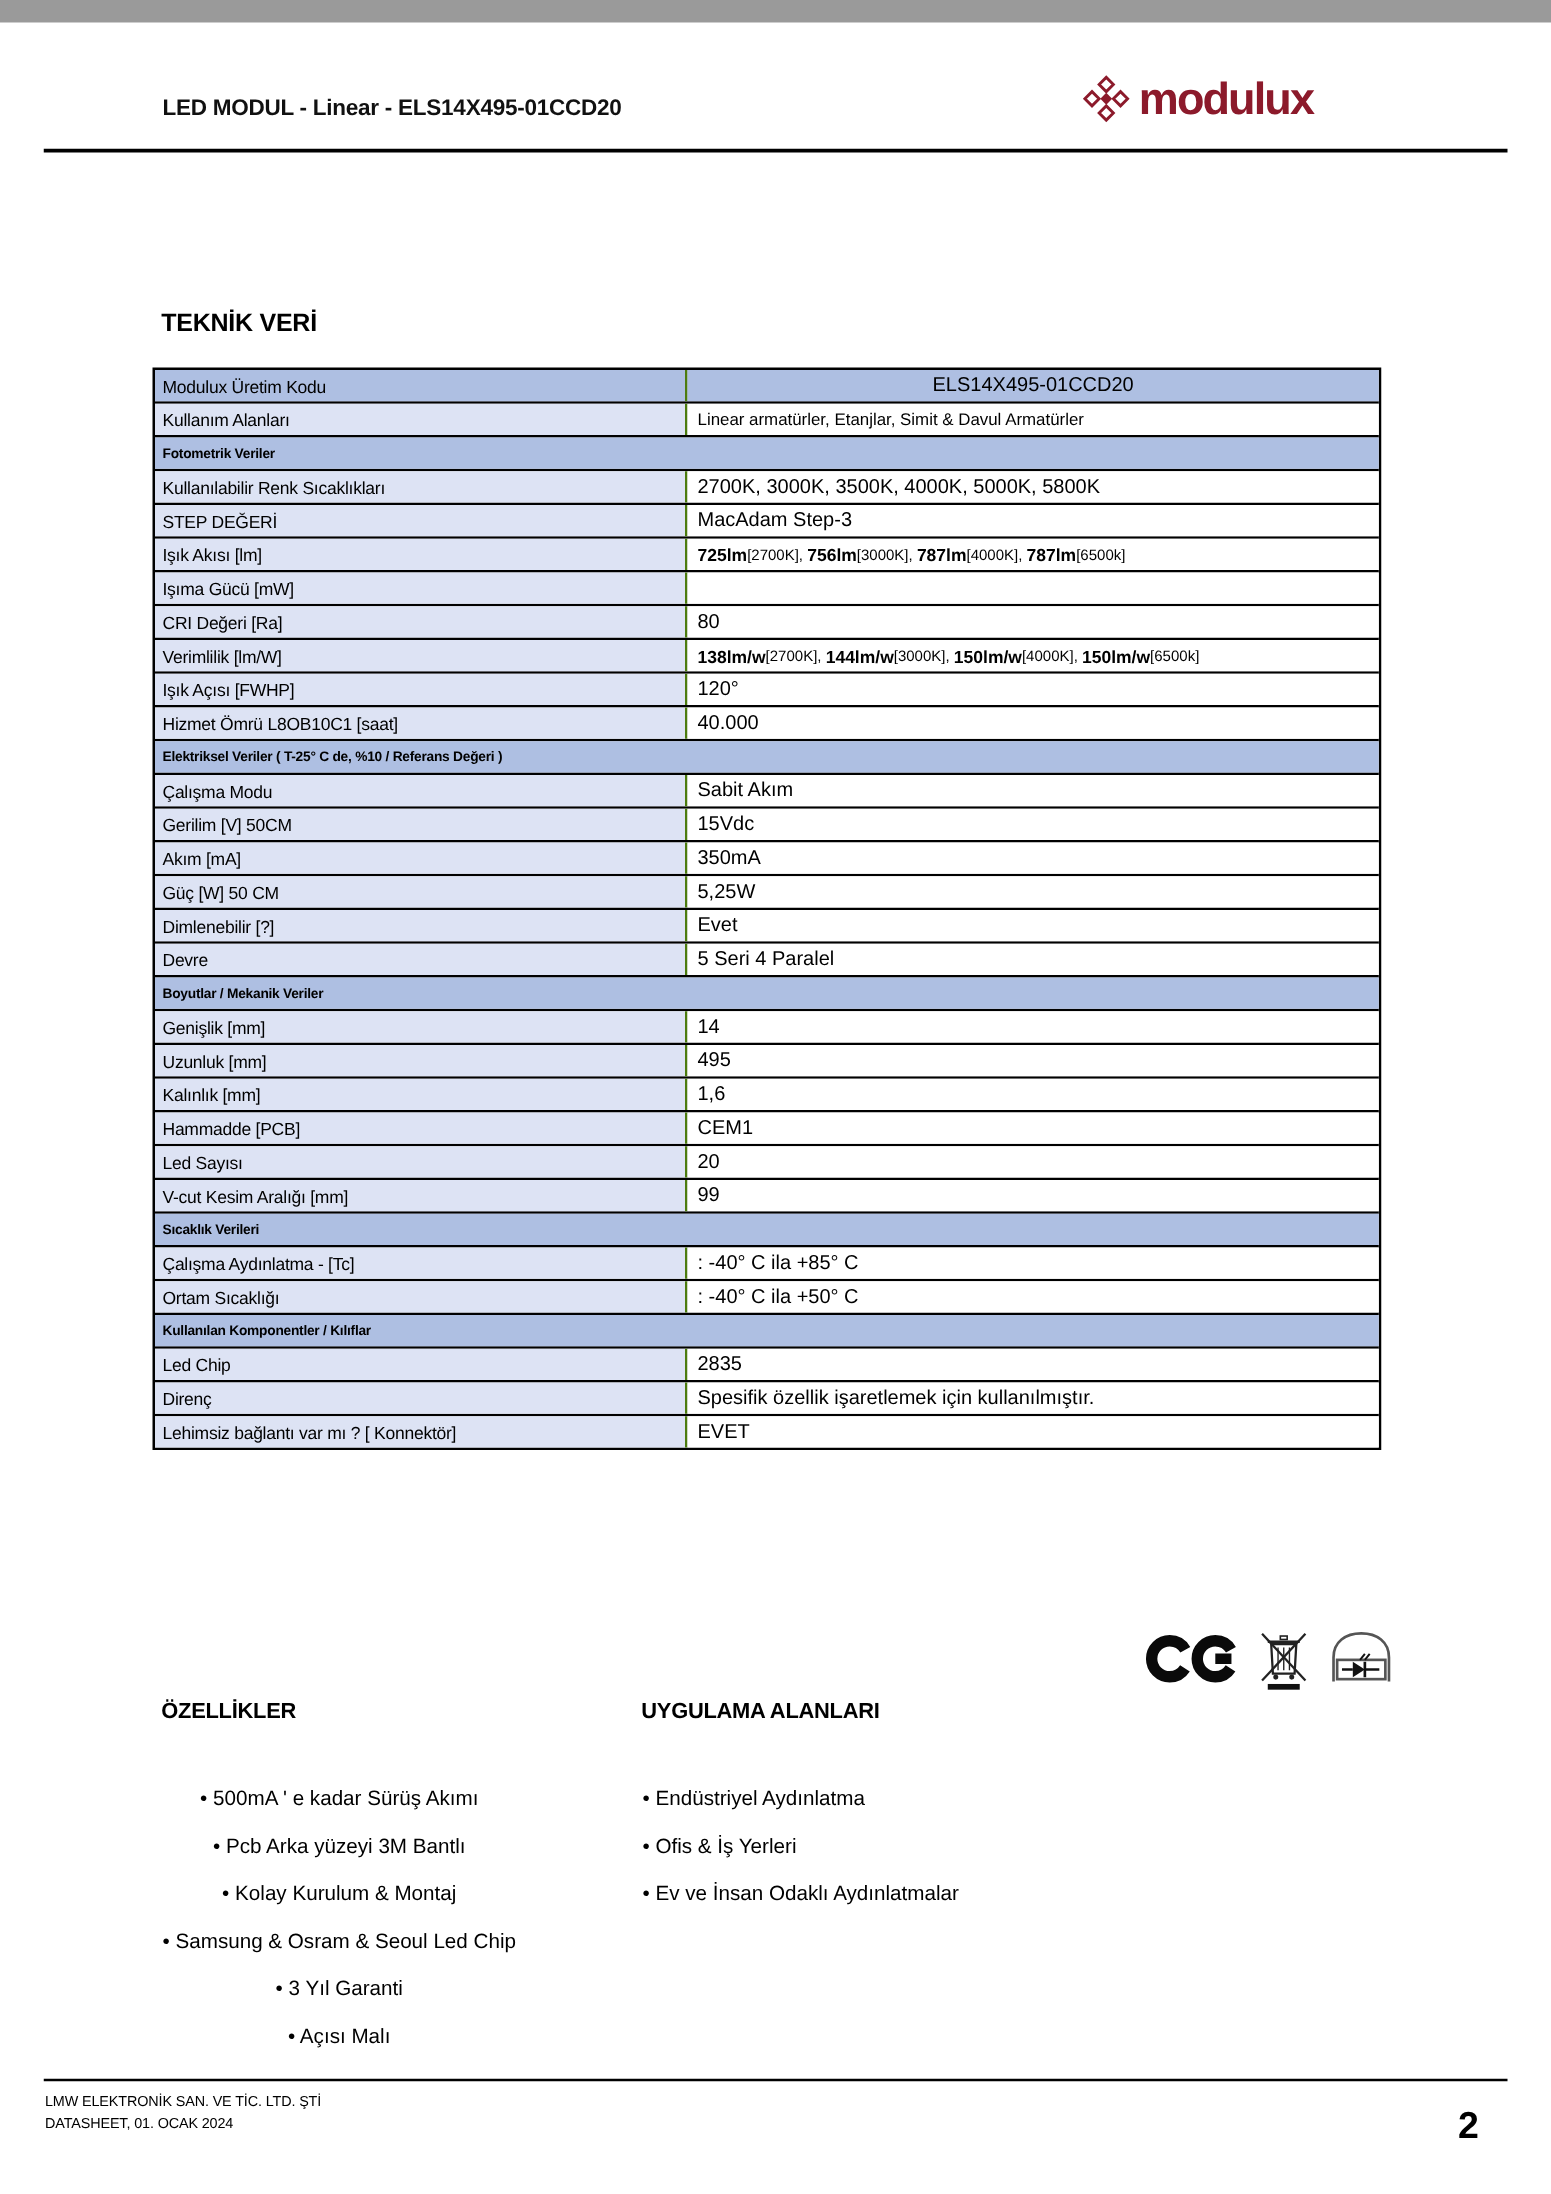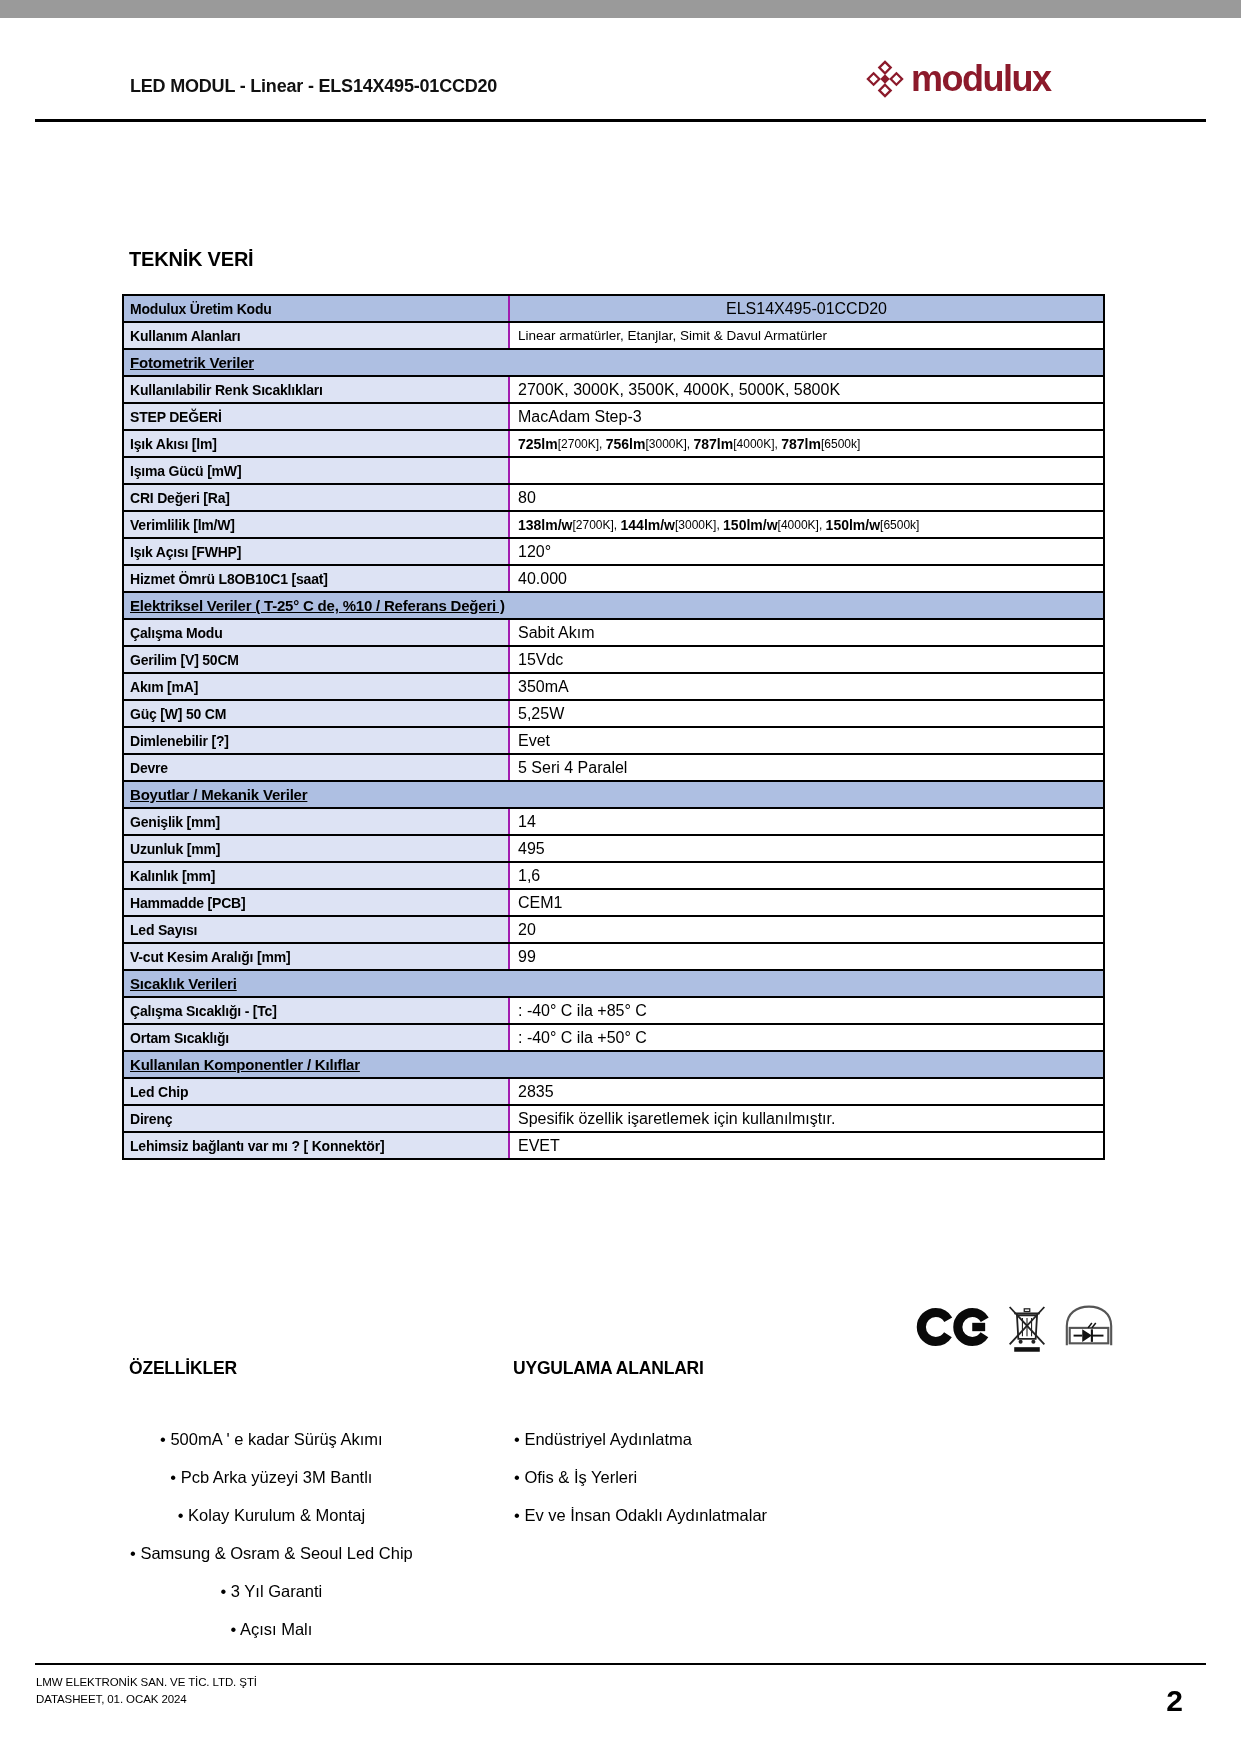--- a/index.html
+++ b/index.html
@@ -16,28 +16,28 @@
 
   .section-title{position:absolute;left:129px;top:230px;font-size:20px;font-weight:bold;
                  letter-spacing:-0.2px;}
 
   
   .tech-table{position:absolute;left:122px;top:276px;width:983px;border:2px solid #000;
               box-sizing:border-box;background:#fff;}
   .trow{display:flex;border-top:2px solid #000;min-height:25px;align-items:stretch;}
   .trow:first-child{border-top:none;}
   .cell{display:flex;align-items:center;box-sizing:border-box;}
-  .cell.label{width:386px;background:#dde3f4;border-right:2px solid #a21caf;font-weight:bold;
+  .cell.label{width:426px;background:#dde3f4;border-right:2px solid #4d7c0f;font-weight:normal;
               font-size:14px;padding:0 6px;letter-spacing:-0.2px;}
   .cell.value{flex:1;font-size:16px;padding:0 8px;background:#fff;}
   .trow.header .cell.label,.trow.header .cell.value{background:#aebfe2;}
   .trow.header .cell.value{justify-content:center;}
   .trow.section{background:#aebfe2;}
-  .cell.section-label{width:100%;font-weight:bold;font-size:15px;padding:0 6px;
-                      background:#aebfe2;letter-spacing:-0.2px;text-decoration:underline;}
+  .cell.section-label{width:100%;font-weight:bold;font-size:11px;padding:0 6px;
+                      background:#aebfe2;letter-spacing:-0.2px;}
   .cell.value.small{font-size:13.5px;}
   .cell.value.rich{font-size:13.5px;}
   .cell.value.rich b{font-size:14px;}
   .cell.value.rich .lt{font-size:12px;font-weight:normal;white-space:pre;}
 
   
   .cert-icons{position:absolute;left:916px;top:1284px;display:flex;align-items:flex-start;gap:14px;}
 
   
   .col-head{position:absolute;font-size:17.5px;font-weight:bold;letter-spacing:-0.2px;}
@@ -190,21 +190,21 @@
         <div class="cell value">20</div>
       </div>
       <div class="trow data">
         <div class="cell label">V-cut Kesim Aralığı [mm]</div>
         <div class="cell value">99</div>
       </div>
       <div class="trow section">
         <div class="cell section-label">Sıcaklık Verileri</div>
       </div>
       <div class="trow data">
-        <div class="cell label">Çalışma Sıcaklığı - [Tc]</div>
+        <div class="cell label">Çalışma Aydınlatma - [Tc]</div>
         <div class="cell value">: -40° C ila +85° C</div>
       </div>
       <div class="trow data">
         <div class="cell label">Ortam Sıcaklığı</div>
         <div class="cell value">: -40° C ila +50° C</div>
       </div>
       <div class="trow section">
         <div class="cell section-label">Kullanılan Komponentler / Kılıflar</div>
       </div>
       <div class="trow data">

